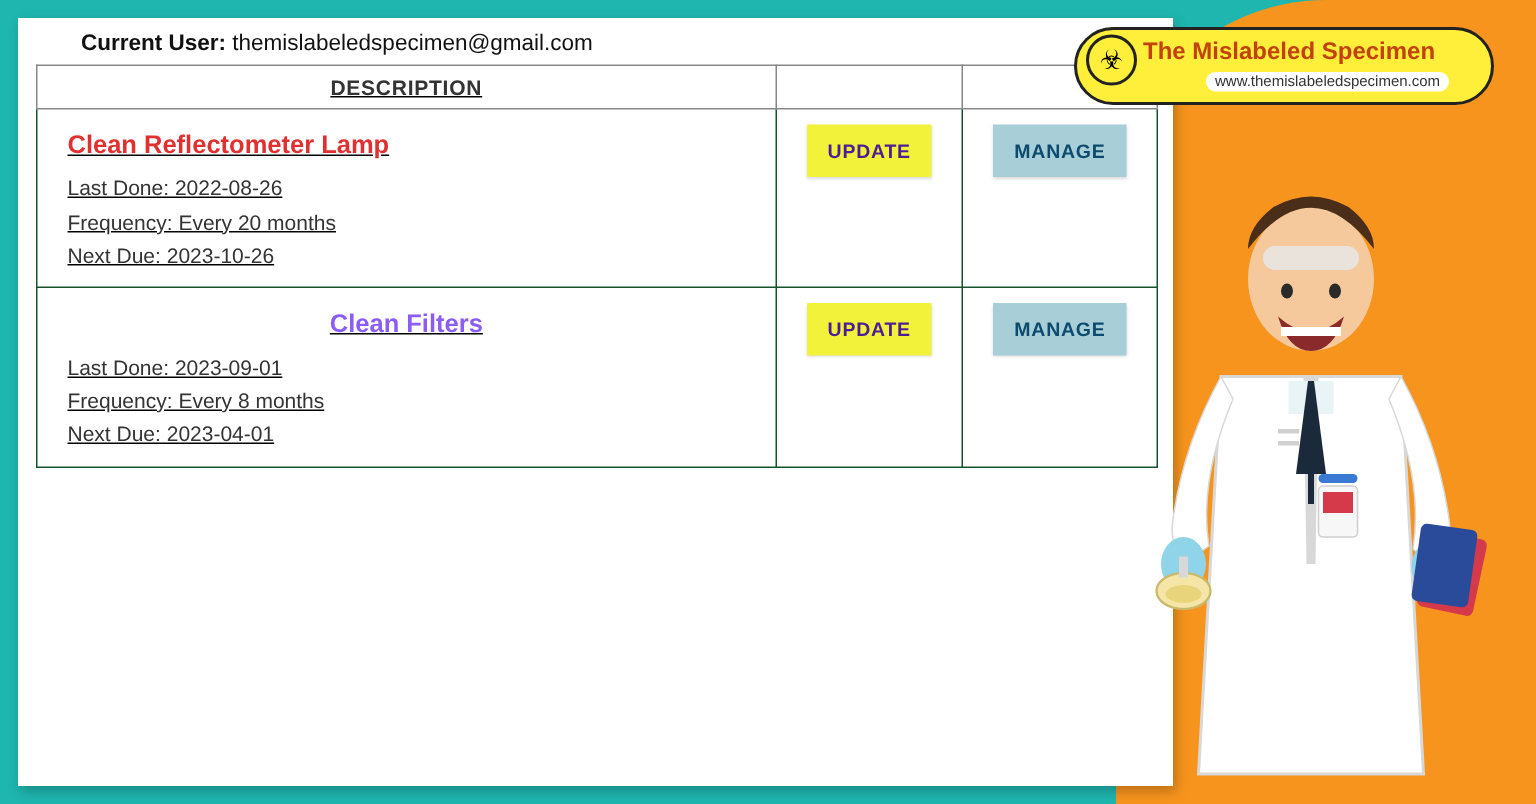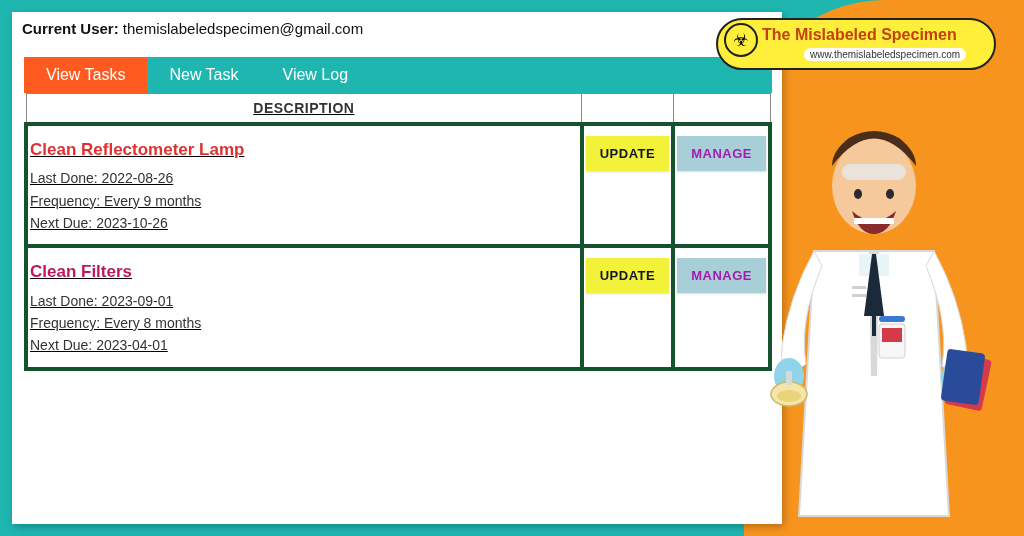--- a/index.html
+++ b/index.html
@@ -27,20 +27,21 @@
       width: 770px;
       height: 512px;
       background: #fff;
       box-shadow: 2px 3px 8px rgba(0,0,0,0.25);
       overflow: hidden;
     }
     .user-line {
       padding: 8px 10px 6px 10px;
       font-size: 15px;
       color: #111;
+      margin-left: 32px;
     }
     .user-line .label { font-weight: bold; }
     .tab-bar {
       margin: 14px 10px 0 12px;
       background: #1fb6b0;
       height: 36px;
       display: flex;
       align-items: stretch;
     }
     .tab {
@@ -62,48 +63,48 @@
     }
     .task-table th {
       font-weight: bold;
       padding: 6px 8px;
       border: 1px solid #888;
       font-size: 14px;
       color: #333;
       letter-spacing: 0.5px;
     }
     .task-table td {
-      border: 4px solid #14532d;
+      border: 1px solid #14532d;
       vertical-align: top;
-      padding: 10px 2px;
+      padding: 10px 20px;
     }
     .task-cell {
       font-size: 14px;
       color: #333;
       line-height: 1.6;
     }
     .task-title {
       font-size: 17px;
       font-weight: bold;
       margin-bottom: 4px;
     }
     .task-title.red { color: #e03030; }
-    .task-title.blue { color: #be185d; }
+    .task-title.blue { color: #8b5cf6; text-align: center; }
     .btn {
       display: inline-block;
       padding: 10px 14px;
       font-size: 13px;
       font-weight: bold;
       letter-spacing: 0.5px;
       border: none;
       cursor: pointer;
       box-shadow: 0 1px 2px rgba(0,0,0,0.15);
     }
-    .btn.update { background: #f2f23a; color: #0f172a; }
-    .btn.manage { background: #a8cfd8; color: #a21caf; }
+    .btn.update { background: #f2f23a; color: #4c1d95; }
+    .btn.manage { background: #a8cfd8; color: #0c4a6e; }
     .action-cell { text-align: left; padding: 10px 8px; width: 90px; }
     .logo-pill {
       position: absolute;
       top: 18px;
       right: 28px;
       background: #ffef3a;
       border: 2px solid #222;
       border-radius: 26px;
       padding: 6px 14px 6px 44px;
       width: 280px;
@@ -148,40 +149,35 @@
 <body>
 
 <div class="orange-panel"></div>
 
 <div class="app-window">
   <div class="user-line">
     <span class="label">Current User:</span>
     <span>themislabeledspecimen@gmail.com</span>
   </div>
 
-  <div class="tab-bar">
-    <div class="tab active">View Tasks</div>
-    <div class="tab">New Task</div>
-    <div class="tab">View Log</div>
-  </div>
 
   <table class="task-table">
     <thead>
       <tr>
         <th>DESCRIPTION</th>
         <th></th>
         <th></th>
       </tr>
     </thead>
     <tbody>
       <tr>
         <td class="task-cell">
           <div class="task-title red">Clean Reflectometer Lamp</div>
           <div>Last Done: 2022-08-26</div>
-          <div>Frequency: Every 9 months</div>
+          <div>Frequency: Every 20 months</div>
           <div>Next Due: 2023-10-26</div>
         </td>
         <td class="action-cell"><button class="btn update">UPDATE</button></td>
         <td class="action-cell"><button class="btn manage">MANAGE</button></td>
       </tr>
       <tr>
         <td class="task-cell">
           <div class="task-title blue">Clean Filters</div>
           <div>Last Done: 2023-09-01</div>
           <div>Frequency: Every 8 months</div>

